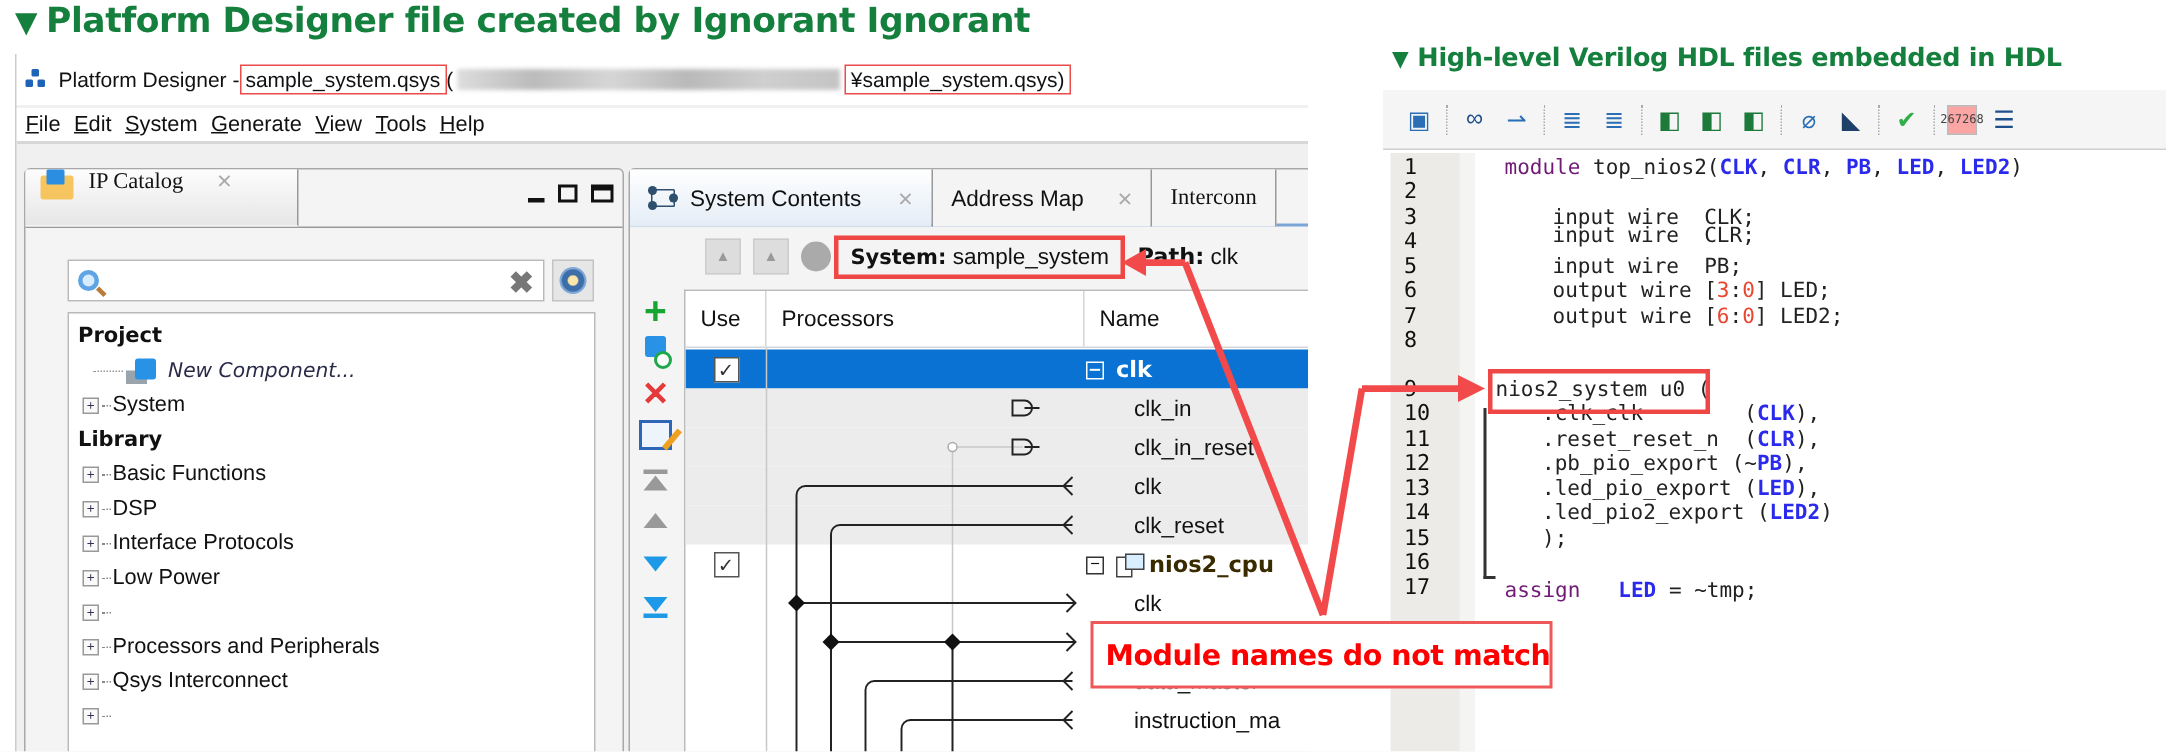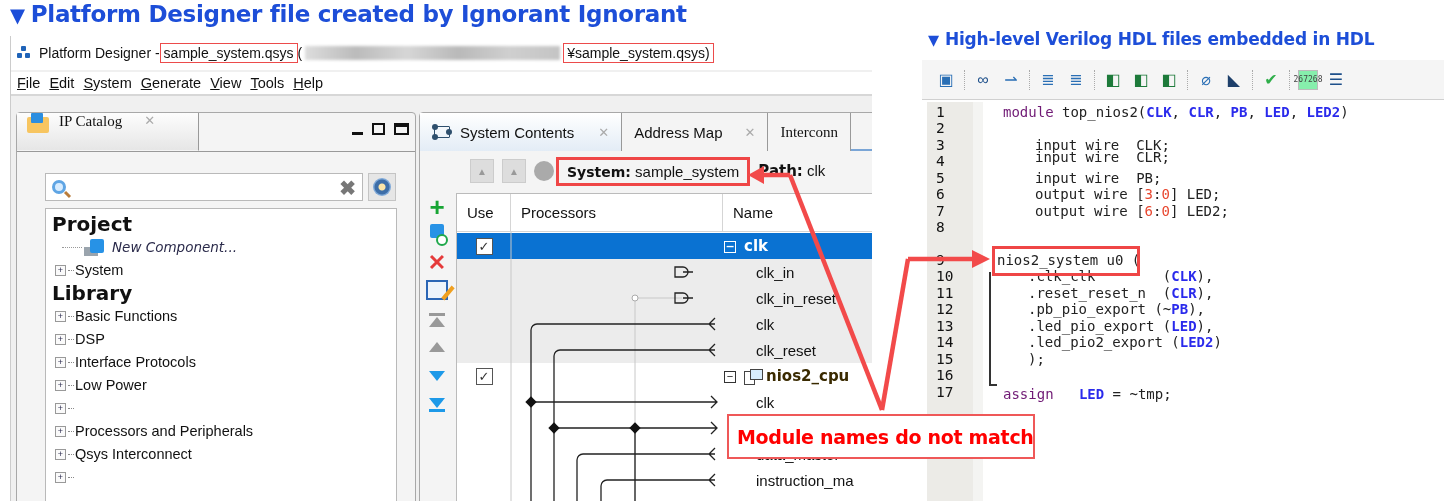--- a/index.html
+++ b/index.html
@@ -1,19 +1,19 @@
 <!DOCTYPE html>
 <html><head>
 <meta charset="utf-8">
 <style>
   * { box-sizing: border-box; margin: 0; padding: 0; }
   html, body { width: 1444px; height: 501px; background: #ffffff; overflow: hidden; }
   body { position: relative; font-family: "Liberation Sans", sans-serif; color: #111; }
 
-  .heading { position: absolute; color: #1d4ed8; font-weight: 600; font-family: "DejaVu Sans", sans-serif; white-space: nowrap; }
+  .heading { position: absolute; color: #15803d; font-weight: 600; font-family: "DejaVu Sans", sans-serif; white-space: nowrap; }
   .heading .tri { display: inline-block; margin-right: 6px; font-size: 0.85em; }
   #heading-left { left: 10px; top: 1px; font-size: 23px; letter-spacing: -0.3px; }
   #heading-right { left: 928px; top: 29px; font-size: 17px; letter-spacing: -0.2px; }
 
   
   #pd-window { position: absolute; left: 10px; top: 36px; width: 862px; height: 465px; background: #f0f0f0; border-left: 1px solid #ccc; overflow: hidden; }
   #pd-titlebar { position: absolute; left: 0; top: 0; width: 100%; height: 34px; background: #fff; display: flex; align-items: center; padding-left: 6px; font-size: 14px; white-space: nowrap; }
   #pd-titlebar .app-icon { width: 14px; height: 14px; margin-right: 8px; position: relative; }
   #pd-titlebar .app-icon i { position: absolute; width: 5px; height: 5px; background: #1f63b8; border-radius: 1px; }
   .hl-box { border: 1.5px solid #ec4b4b; padding: 1px 3px; }
@@ -33,21 +33,21 @@
   .wc-min { width: 11px; height: 3px; background: #111; margin-top: 8px; }
   .wc-restore { width: 13px; height: 12px; border: 2px solid #111; border-top-width: 2px; position: relative; }
   .wc-max { width: 15px; height: 12px; border: 2px solid #111; border-top-width: 4px; }
   #ip-search { position: absolute; left: 28px; top: 60px; width: 318px; height: 28px; background: #fff; border: 1px solid #b9b9b9; display: flex; align-items: center; padding-left: 6px; }
   .mag-icon { width: 14px; height: 14px; border: 3px solid #5fa5e4; border-radius: 50%; position: relative; background: #d7ecff; }
   .mag-icon::after { content: ""; position: absolute; left: 9px; top: 10px; width: 7px; height: 3px; background: #b97c3b; transform: rotate(45deg); }
   .clear-x { position: absolute; right: 6px; top: 2px; font-size: 20px; color: #777; font-weight: bold; }
   #ip-gear { position: absolute; left: 351px; top: 60px; width: 28px; height: 28px; background: #e6e6e6; border: 1px solid #c4c4c4; display: flex; align-items: center; justify-content: center; }
   #ip-gear span { width: 18px; height: 18px; border-radius: 50%; background: radial-gradient(circle, #fbe5a8 0 3px, #3d6ea8 4px 7px, #7fa9d8 8px); }
   #ip-tree { position: absolute; left: 28px; top: 95px; width: 352px; height: 310px; background: #fff; border: 1px solid #b9b9b9; padding: 4px 6px; font-size: 14.5px; }
-  .tree-header { font-weight: bold; font-family: "DejaVu Sans", sans-serif; font-size: 20px; height: 23px; line-height: 23px; }
+  .tree-header { font-weight: bold; font-family: "DejaVu Sans", sans-serif; font-size: 14px; height: 23px; line-height: 23px; }
   .tree-item { height: 23px; line-height: 23px; display: flex; align-items: center; white-space: nowrap; }
   .tree-item .expander { width: 11px; height: 11px; border: 1px solid #999; font-size: 9px; line-height: 9px; text-align: center; color: #335; margin: 0 2px 0 3px; background: #fafafa; }
   .tree-item .dots { width: 6px; border-top: 1px dotted #888; margin-right: 1px; }
   .new-comp { padding-left: 10px; font-style: italic; color: #2a2a4a; font-family: "DejaVu Sans", sans-serif; font-size: 13.5px; }
   .new-comp .line { width: 20px; border-top: 1px dotted #999; margin-right: 2px; }
   .comp-icon { width: 20px; height: 18px; position: relative; margin-right: 8px; }
   .comp-icon::before { content: ""; position: absolute; left: 0; top: 8px; width: 14px; height: 9px; background: #9aa4ad; }
   .comp-icon::after { content: ""; position: absolute; left: 6px; top: 0; width: 14px; height: 14px; background: #2792e6; border-radius: 2px; }
 
   
@@ -103,21 +103,21 @@
   .cpu-icon::before { content: ""; position: absolute; left: 0; top: 2px; width: 9px; height: 12px; border: 1.5px solid #444; }
   .cpu-icon::after { content: ""; position: absolute; left: 6px; top: 0; width: 11px; height: 9px; border: 1.5px solid #444; background: #d9eefe; }
   .sub-name { padding-left: 32px; }
   #conn-svg { position: absolute; left: 0; top: 38px; }
 
   
   #editor { position: absolute; left: 922px; top: 60px; width: 522px; height: 441px; background: #fff; overflow: hidden; }
   #editor-toolbar { position: absolute; left: 0; top: 0; width: 100%; height: 40px; background: #f5f5f5; border-bottom: 1px solid #d0d0d0; display: flex; align-items: center; gap: 8px; padding-left: 14px; }
   .et-icon { width: 20px; height: 20px; display: flex; align-items: center; justify-content: center; font-size: 16px; }
   .et-sep { width: 1px; height: 20px; border-left: 1px dotted #aaa; }
-  .et-active { background: #86efac; border: 1px solid #bbb; font-size: 8px; line-height: 8px; font-family: "DejaVu Sans Mono", monospace; color: #444; }
+  .et-active { background: #fca5a5; border: 1px solid #bbb; font-size: 8px; line-height: 8px; font-family: "DejaVu Sans Mono", monospace; color: #444; }
   #editor-gutter { position: absolute; left: 5px; top: 42px; width: 56px; height: 400px; background: #ecebe7; border-right: 10px solid #f4f4f2; }
   .ln { position: absolute; left: 14px; font-family: "DejaVu Sans Mono", monospace; font-size: 14.5px; color: #111; line-height: 13px; }
   .code { position: absolute; left: 82px; font-family: "DejaVu Sans Mono", monospace; font-size: 14px; white-space: pre; color: #222; line-height: 13px; }
   .kw-blue { color: #2a2aec; font-weight: bold; }
   .kw-purple { color: #701a75; }
   .num-red { color: #e8462e; }
   #code-box { position: absolute; left: 992px; top: 246px; width: 148px; height: 30px; border: 3px solid #ef4646; }
   #fold-bracket { position: absolute; left: 989px; top: 272px; width: 8px; height: 114px; border-left: 2px solid #333; border-bottom: 2px solid #333; }
 
   

